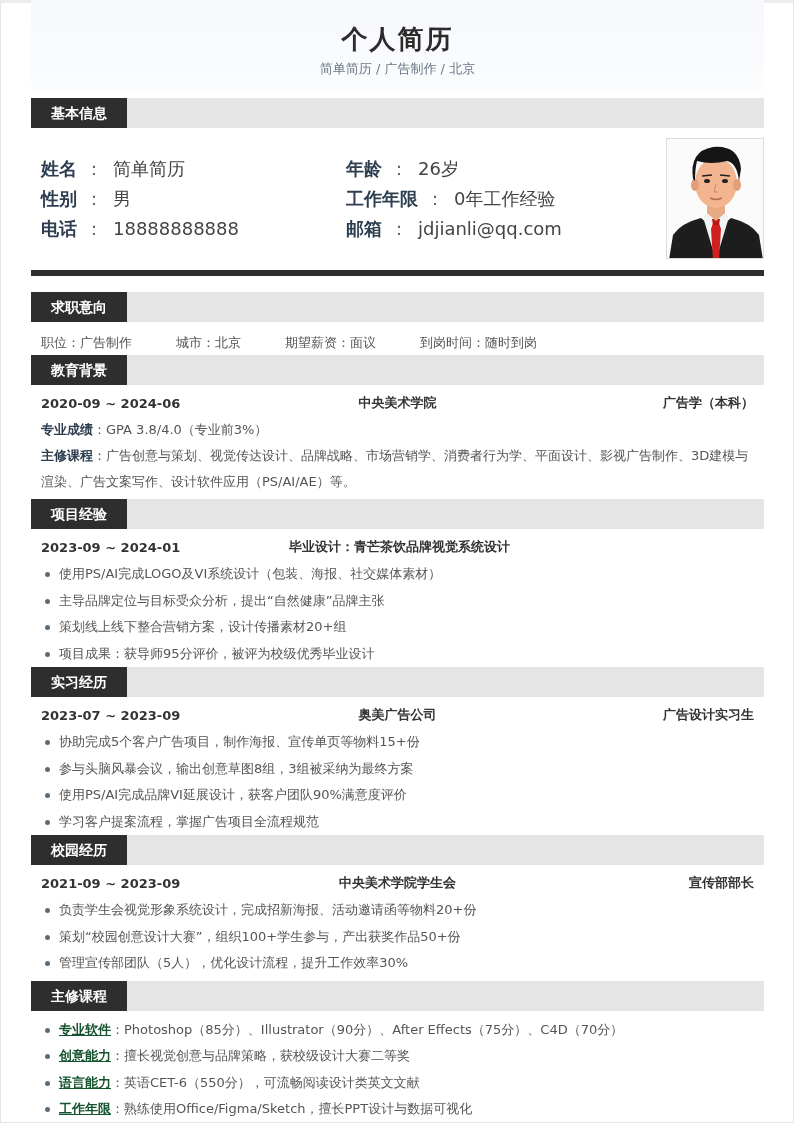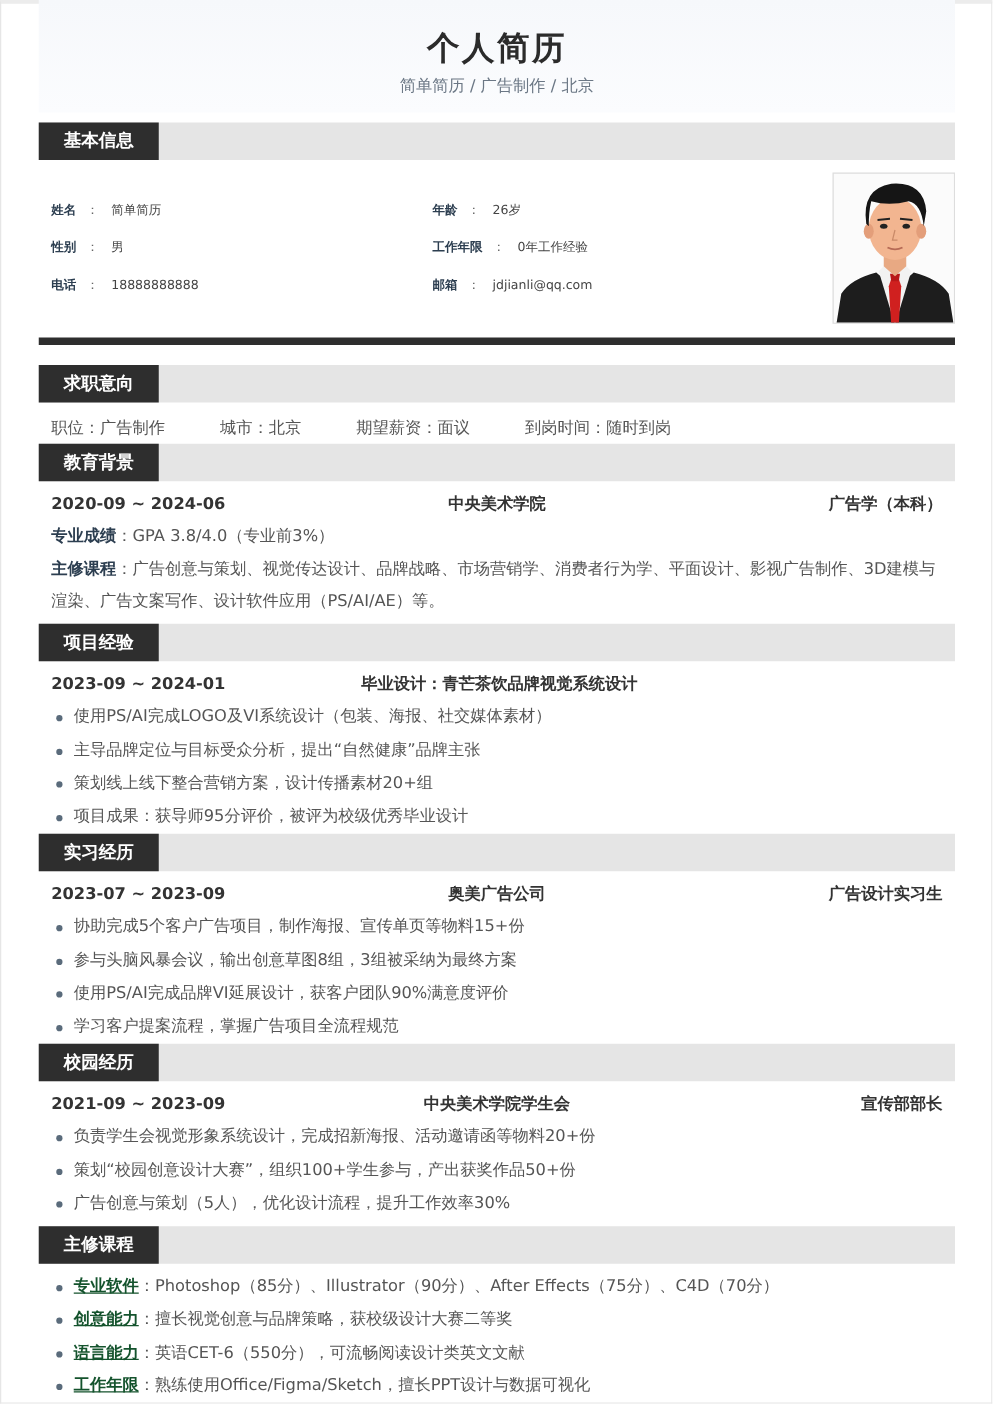--- a/index.html
+++ b/index.html
@@ -6,21 +6,21 @@
   html, body { width: 794px; height: 1123px; overflow: hidden; background: #ffffff; }
   body { font-family: "DejaVu Sans", "Liberation Sans", sans-serif; color: #444; font-size: 13px; position: relative; }
   .frame { position: absolute; left: 0; top: 0; width: 794px; height: 1123px; border: 1px solid #e6e6e6; border-top: 3px solid #ececec; }
   .page { position: absolute; left: 31px; top: 0; width: 733px; }
   .header { height: 90px; background: linear-gradient(#f6f8fb, #fbfcfe); text-align: center; padding-top: 22px; }
   .header h1 { font-size: 26px; font-weight: bold; color: #2b2b2b; letter-spacing: 2px; line-height: 34px; }
   .header .sub { font-size: 13px; color: #6b7785; margin-top: 4px; }
   .sec-head { height: 30px; background: #e5e5e5; position: relative; }
   .sec-head .tag { position: absolute; left: 0; top: 0; height: 30px; width: 96px; background: #2e2e2e; color: #fff; font-weight: bold; font-size: 14px; line-height: 30px; text-align: center; }
   .basic { position: relative; height: 142px; }
-  .info-row { position: absolute; font-size: 10px; line-height: 18px; }
+  .info-row { position: absolute; font-size: 18px; line-height: 18px; }
   .info-row .lbl { font-weight: bold; color: #2c3e50; }
   .info-row .colon { color: #666; margin: 0 10px 0 8px; }
   .info-row .val { color: #444; }
   .photo { position: absolute; left: 635px; top: 10px; width: 98px; height: 121px; border: 1px solid #ddd; background: #fafafa; overflow: hidden; }
   .thick-bar { height: 6px; background: #2e2e2e; margin-top: 0; }
   .intent { display: flex; gap: 44px; padding: 12px 10px 0 10px; height: 33px; font-size: 13px; color: #555; line-height: 18px; }
   .intent span { white-space: nowrap; }
   .entry-head { display: flex; justify-content: space-between; align-items: center; padding: 0 10px; height: 28px; font-weight: bold; color: #333; font-size: 13px; }
   .entry-head .c1 { width: 230px; }
   .entry-head .c2 { flex: 1; text-align: center; }
@@ -160,21 +160,21 @@
   </div>
   <div style="height:4px"></div>
   <div class="entry-head">
     <span class="c1">2021-09 ~ 2023-09</span>
     <span class="c2">中央美术学院学生会</span>
     <span class="c3">宣传部部长</span>
   </div>
   <ul class="bul">
     <li>负责学生会视觉形象系统设计，完成招新海报、活动邀请函等物料20+份</li>
     <li>策划“校园创意设计大赛”，组织100+学生参与，产出获奖作品50+份</li>
-    <li>广告创意与策划（5人），优化设计流程，提升工作效率30%</li>
+    <li>管理宣传部团队（5人），优化设计流程，提升工作效率30%</li>
   </ul>
 
   <div style="height:4px"></div>
   <div class="sec-head">
     <div class="tag">主修课程</div>
   </div>
   <div style="height:6px"></div>
   <ul class="bul">
     <li><b>专业软件</b><span>：Photoshop（85分）、Illustrator（90分）、After Effects（75分）、C4D（70分）</span></li>
     <li><b>创意能力</b><span>：擅长视觉创意与品牌策略，获校级设计大赛二等奖</span></li>

